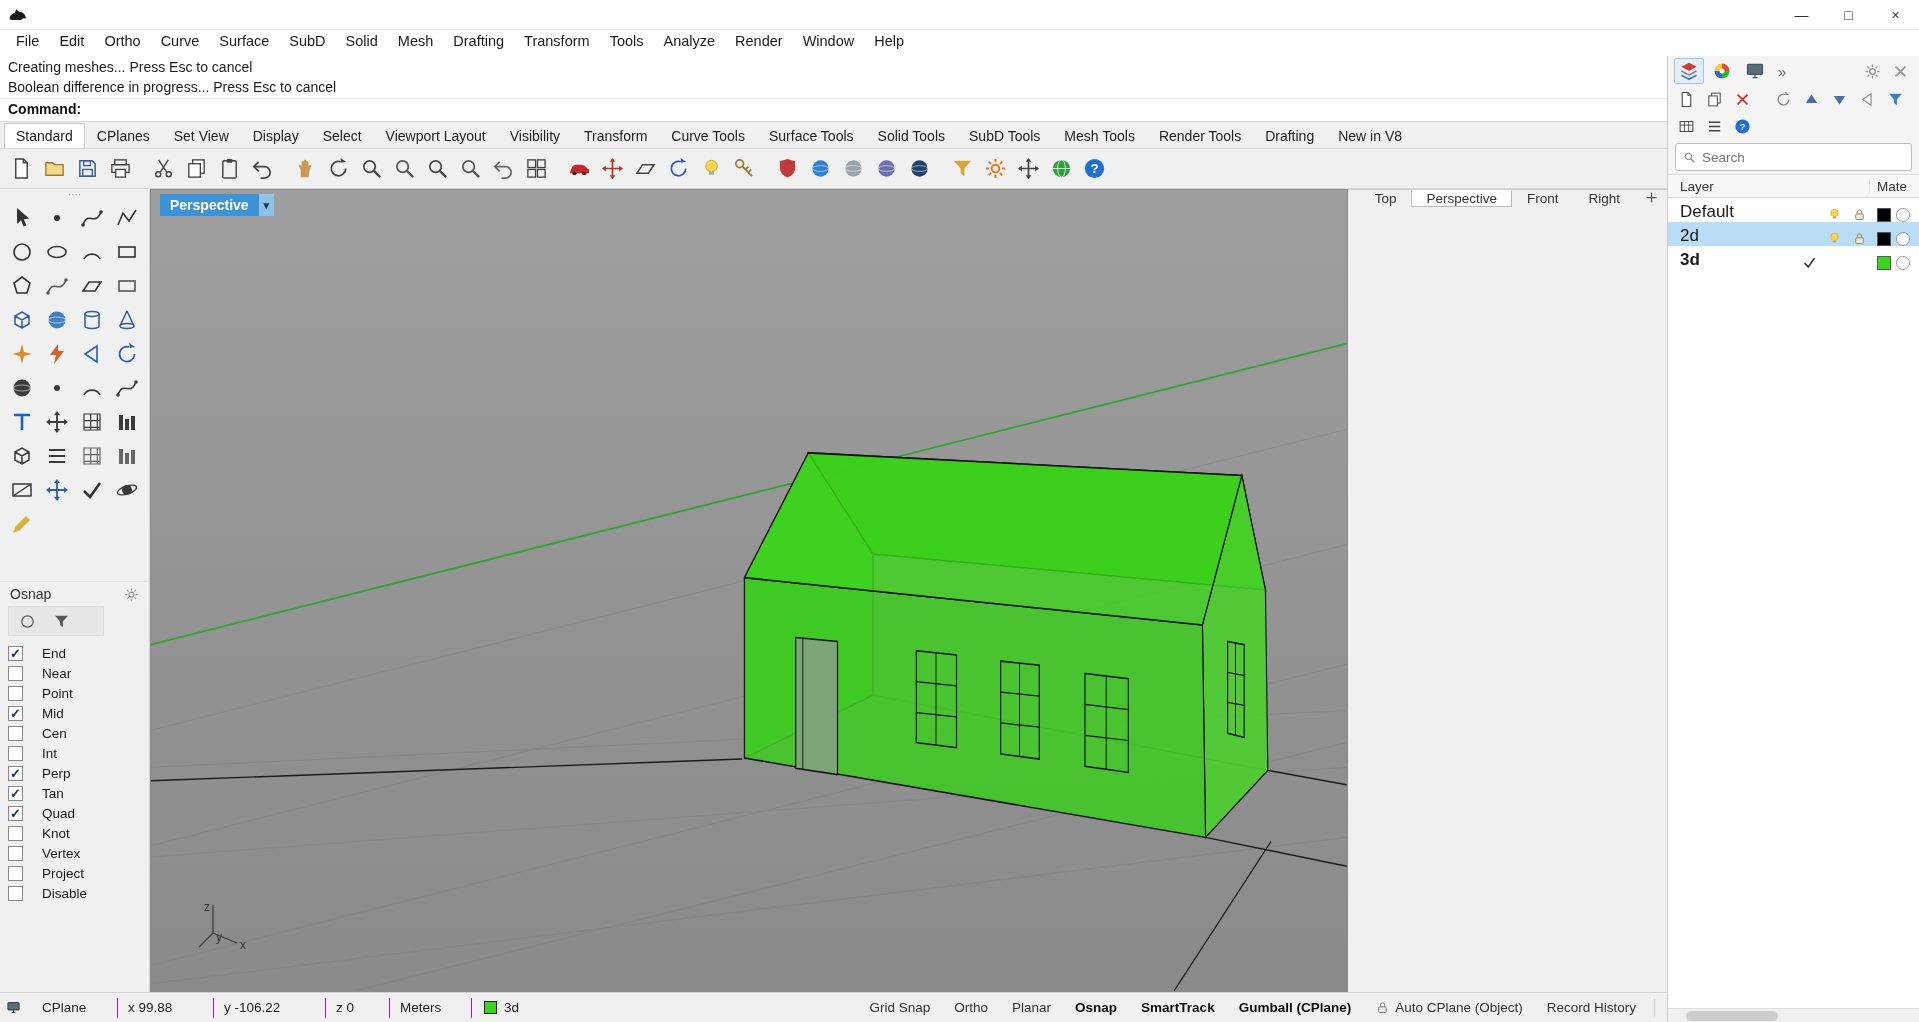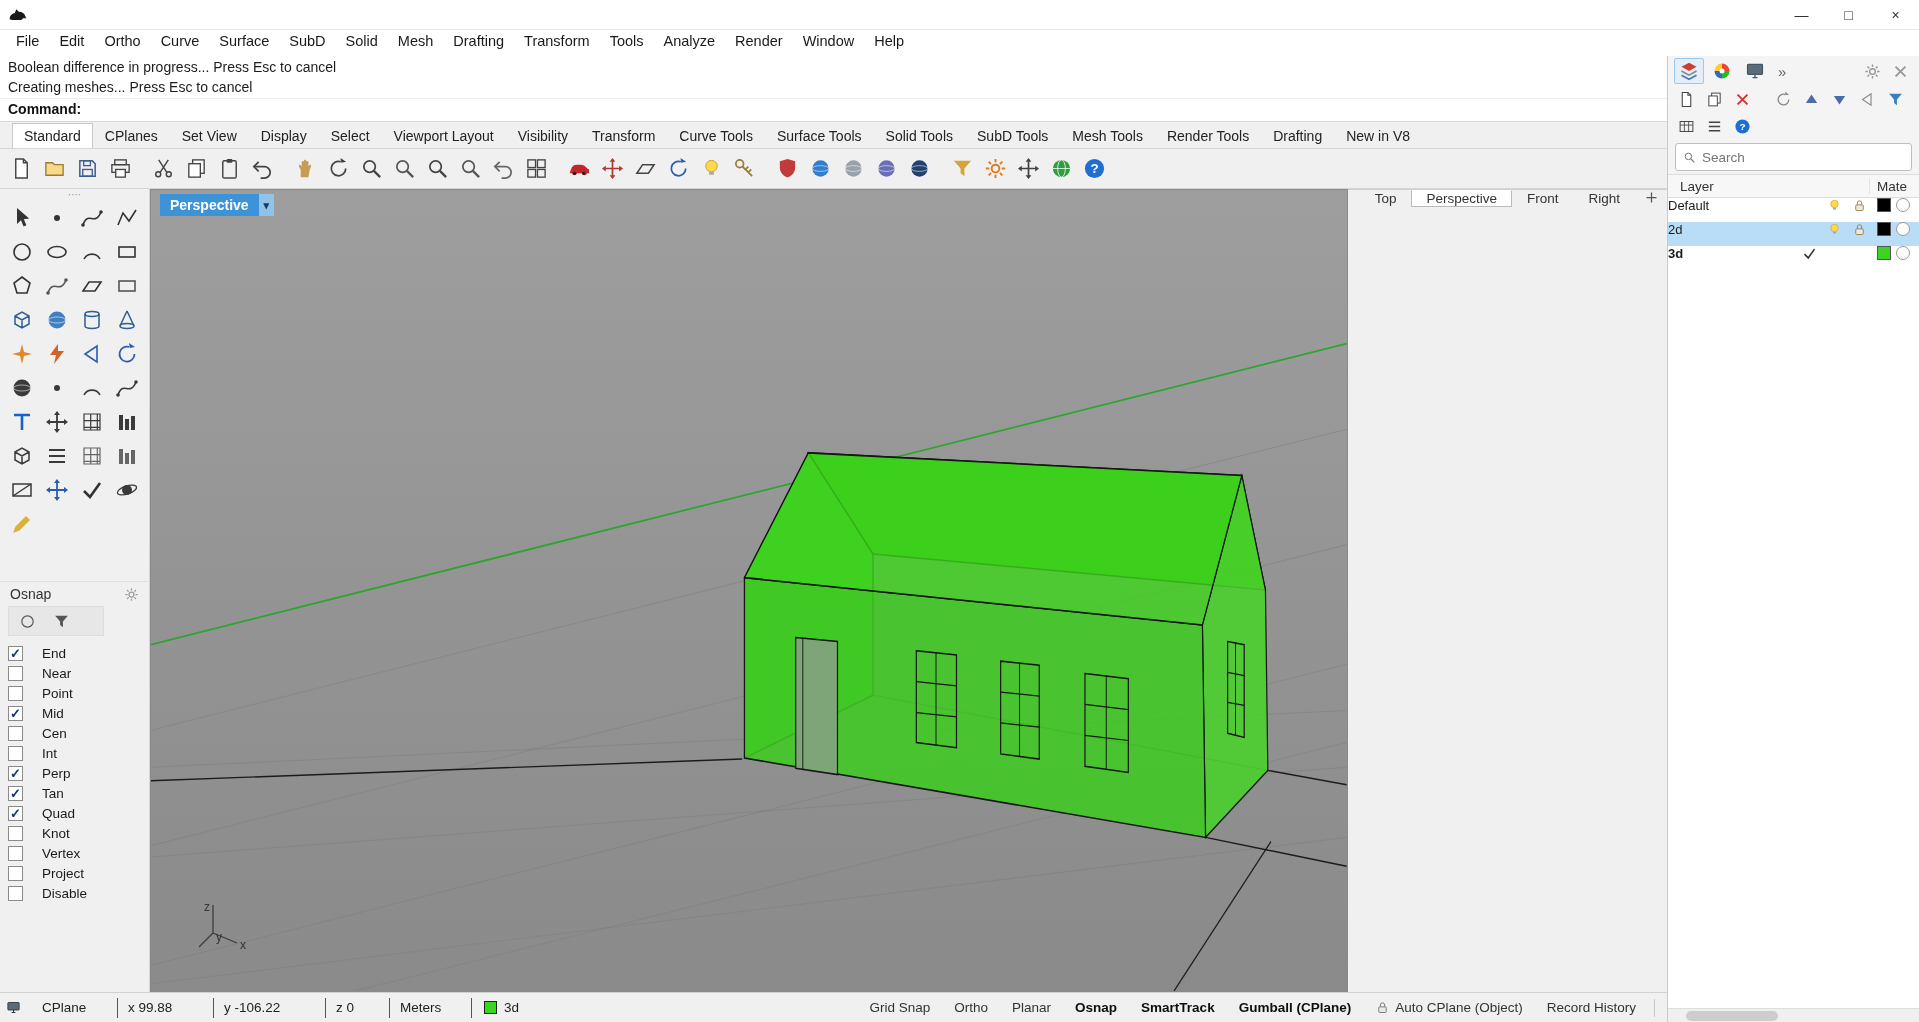--- a/index.html
+++ b/index.html
@@ -14,21 +14,21 @@
 
 .menubar{flex:0 0 26px;background:#fff;display:flex;align-items:flex-start;padding-left:6px;font-size:14.5px}
 .mitem{padding:3px 10px;color:#1a1a1a}
 .contentrow{flex:1;display:flex;min-height:0}
 .leftmain{width:1667px;display:flex;flex-direction:column;min-width:0}
 
 .cmdarea{flex:0 0 66px;background:#fff;border-bottom:1px solid #d9d9d9;font-size:14px}
 .cmdhistory{height:43px;overflow:hidden;border-bottom:1px solid #ececec;padding:1px 8px;color:#1c1c1c;line-height:20px}
 .cmdprompt{height:22px;padding:2px 8px;font-weight:700;color:#111}
 
-.tabbar{flex:0 0 27px;background:#f0f0f0;display:flex;align-items:flex-end;padding:0 12px;font-size:14px;border-bottom:1px solid #d5d5d5}
+.tabbar{flex:0 0 27px;background:#f0f0f0;display:flex;align-items:flex-end;padding:0 4px;font-size:14px;border-bottom:1px solid #d5d5d5}
 .ttab{padding:4px 11px;color:#222;border:1px solid transparent;border-bottom:none;white-space:nowrap}
 .ttab.active{background:#fff;border-color:#c8c8c8}
 
 .toolbar{flex:0 0 40px;background:#f0f0f0;display:flex;align-items:center;padding:2px 5px;border-bottom:1px solid #d5d5d5}
 .tbtn{width:33px;height:33px;display:flex;align-items:center;justify-content:center;border-radius:3px}
 .tsep{width:10px}
 .ic{width:23px;height:23px;display:block}
 .ic-m{width:20px;height:20px;display:block}
 .ic-s{width:15px;height:15px;display:block}
 
@@ -78,21 +78,21 @@
 .rbtn{width:25px;height:24px;display:flex;align-items:center;justify-content:center}
 .rbtn .ic-s{width:17px;height:17px}
 .rtoolbar{flex:0 0 27px;display:flex;align-items:center;padding:0 6px;gap:3px}
 .rgap{width:10px}
 .rsearch{flex:0 0 28px;display:flex;align-items:center;margin:3px 7px;background:#fff;border:1px solid #bfbfbf;border-radius:3px;padding:0 7px;gap:6px}
 .rsearch .ic-s{width:13px;height:13px;color:#777}
 .rsearch input{border:none;outline:none;flex:1;font-size:13.5px;font-family:inherit;color:#333;background:transparent}
 .rheader{flex:0 0 24px;display:flex;align-items:center;background:#f7f7f7;border-top:1px solid #ddd;border-bottom:1px solid #ddd;font-size:13.5px;color:#333;padding-left:12px}
 .rh-m{margin-left:auto;width:50px;border-left:1px solid #e2e2e2;padding-left:7px}
 .llist{background:#fff}
-.lrow{display:flex;align-items:flex-start;height:24px;font-size:13px;background:#fff}
+.lrow{display:flex;align-items:flex-end;height:24px;font-size:17px;padding-left:12px;background:#fff}
 .lrow.sel{background:#b9dcf7}
 .lname{flex:1;color:#1a1a1a}
 .lname.cur{font-weight:700}
 .lcheck,.lbulb,.llock{width:25px;display:flex;justify-content:center}
 .lswatch{width:14px;height:14px;margin:0 5px;border:1px solid #555;flex:0 0 14px}
 .lmat{width:14px;height:14px;border-radius:50%;background:#fdfdfd;border:1px solid #999;margin-right:9px;flex:0 0 14px}
 .rfill{flex:1;background:#fff}
 .rhscroll{flex:0 0 14px;background:#f0f0f0;border-top:1px solid #ddd;position:relative}
 .rhscroll .thumb{position:absolute;left:18px;top:2px;width:92px;height:10px;background:#cdcdcd;border-radius:5px}
 </style>
@@ -343,22 +343,22 @@
       <span class="mitem">Render</span>
       <span class="mitem">Window</span>
       <span class="mitem">Help</span>
     </div>
 
   <div class="contentrow">
     <div class="leftmain">
 
       <div class="cmdarea">
         <div class="cmdhistory">
+          <div>Creating meshes... Press Esc to cancel</div>
           <div>Boolean difference in progress... Press Esc to cancel</div>
-          <div>Creating meshes... Press Esc to cancel</div>
         </div>
         <div class="cmdprompt"><span>Command:</span></div>
       </div>
 
       <div class="tabbar" id="tabbar">
           <span class="ttab active">Standard</span>
           <span class="ttab">CPlanes</span>
           <span class="ttab">Set View</span>
           <span class="ttab">Display</span>
           <span class="ttab">Select</span>

